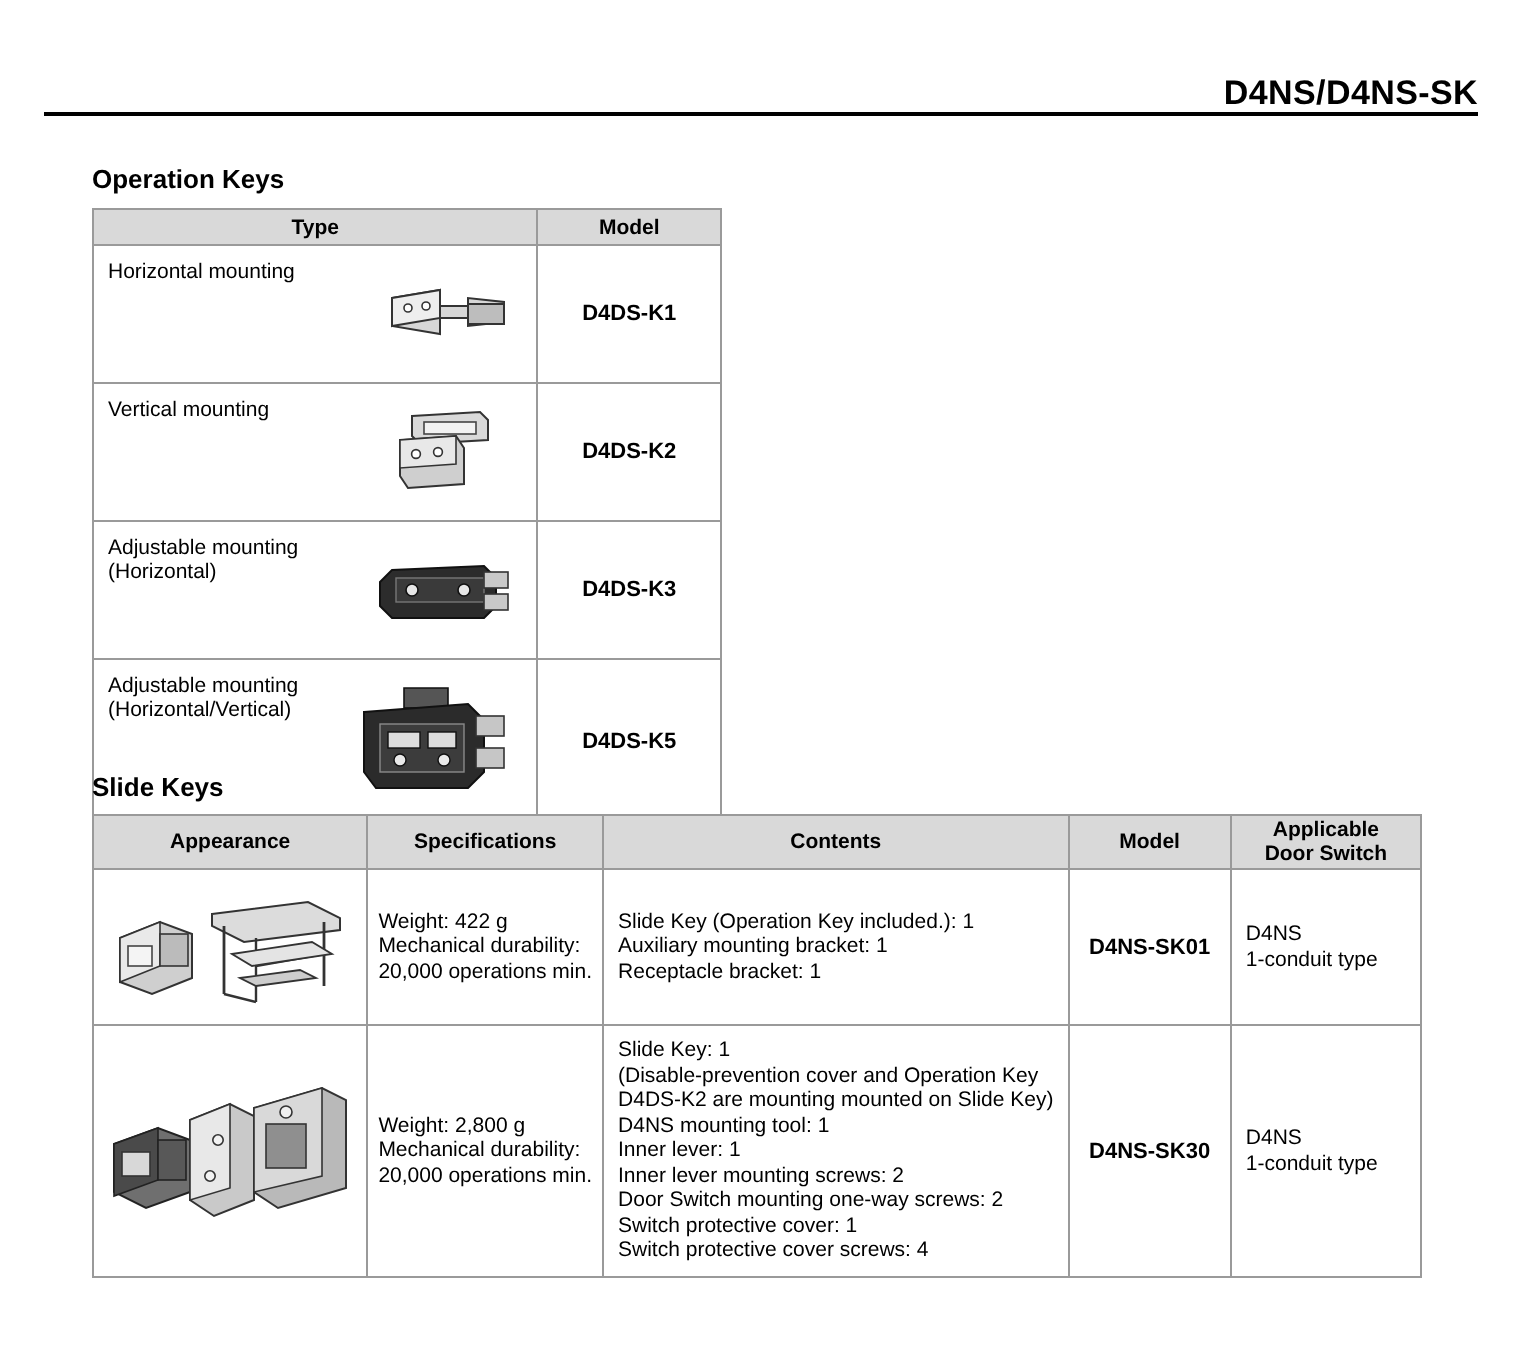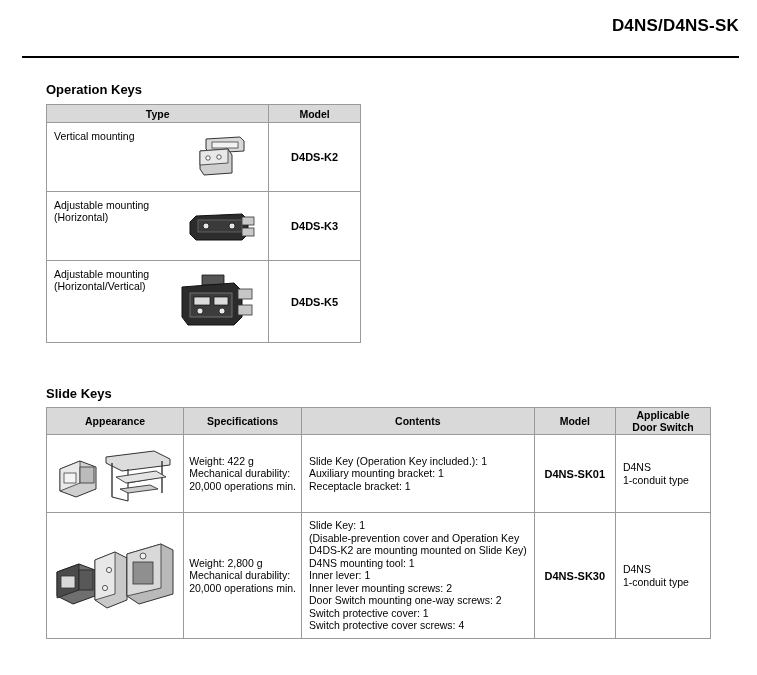--- a/index.html
+++ b/index.html
@@ -18,21 +18,21 @@
   .page {
     position: relative;
     width: 757px;
     height: 675px;
     background: #ffffff;
   }
 
   
   .header {
     position: absolute;
-    top: 16px;
+    top: 37px;
     right: 18px;
     font-size: 17px;
     font-weight: bold;
     letter-spacing: 0.2px;
   }
   .header-rule {
     position: absolute;
     top: 56px;
     left: 22px;
     right: 18px;
@@ -149,20 +149,35 @@
 
   <div class="section-title" id="sec-operation-keys">Operation Keys</div>
 
   <table class="tbl-op">
     <tbody>
         <tr>
       <th class="col-type">Type</th>
       <th class="col-model">Model</th>
     </tr>
 
+    <tr class="row-h1">
+      <td class="c-type">
+        <div class="op-label">Horizontal mounting</div>
+        <div class="op-art">
+          <svg width="70" height="40" viewBox="0 0 70 40">
+            <polygon points="6,12 30,8 30,16 44,16 44,12 62,14 62,24 44,26 44,22 30,22 30,30 6,26" fill="#d7d7d7" stroke="#333" stroke-width="1"></polygon>
+            <polygon points="6,12 30,8 30,22 6,26" fill="#eeeeee" stroke="#333" stroke-width="1"></polygon>
+            <rect x="44" y="15" width="18" height="10" fill="#bdbdbd" stroke="#333" stroke-width="1"></rect>
+            <circle cx="14" cy="17" r="2" fill="#ffffff" stroke="#333" stroke-width="0.8"></circle>
+            <circle cx="23" cy="16" r="2" fill="#ffffff" stroke="#333" stroke-width="0.8"></circle>
+          </svg>
+        </div>
+      </td>
+      <td class="c-model">D4DS-K1</td>
+    </tr>
 
     <tr class="row-h2">
       <td class="c-type">
         <div class="op-label">Vertical mounting</div>
         <div class="op-art">
           <svg width="72" height="48" viewBox="0 0 72 48">
             <polygon points="18,6 52,4 56,8 56,18 22,20 18,16" fill="#d9d9d9" stroke="#333" stroke-width="1"></polygon>
             <rect x="24" y="9" width="26" height="6" fill="#f2f2f2" stroke="#444" stroke-width="0.8"></rect>
             <polygon points="12,18 40,16 44,22 44,40 16,42 12,36" fill="#cfcfcf" stroke="#333" stroke-width="1"></polygon>
             <polygon points="12,18 40,16 40,30 12,32" fill="#e8e8e8" stroke="#333" stroke-width="0.8"></polygon>

